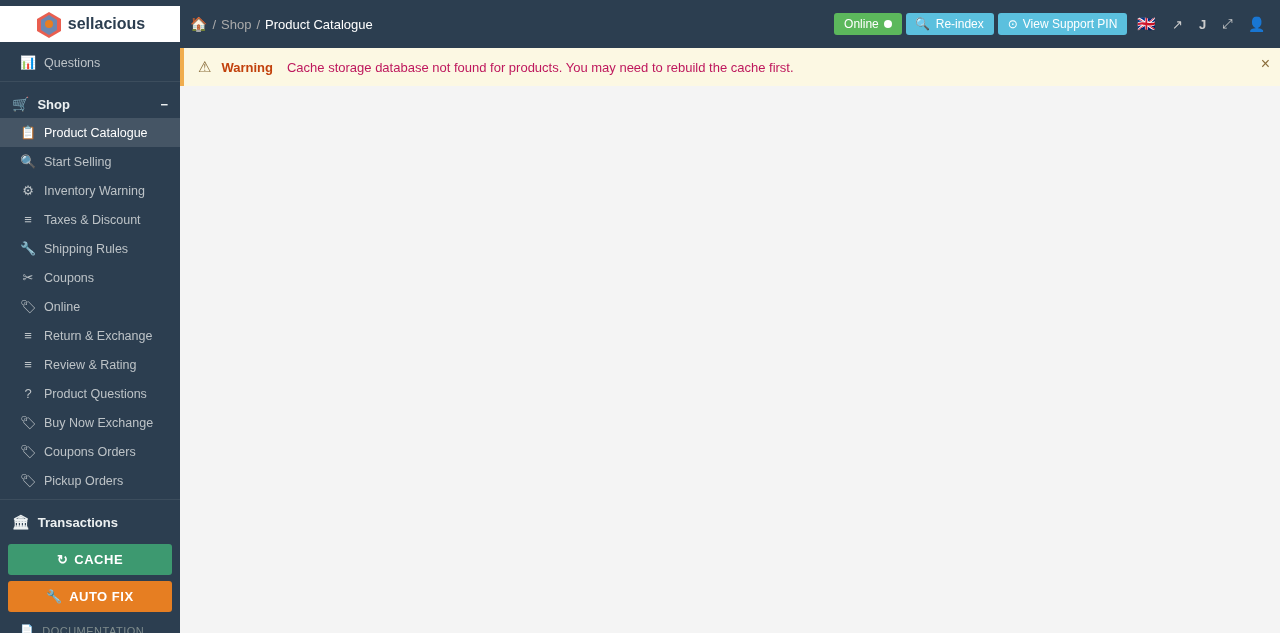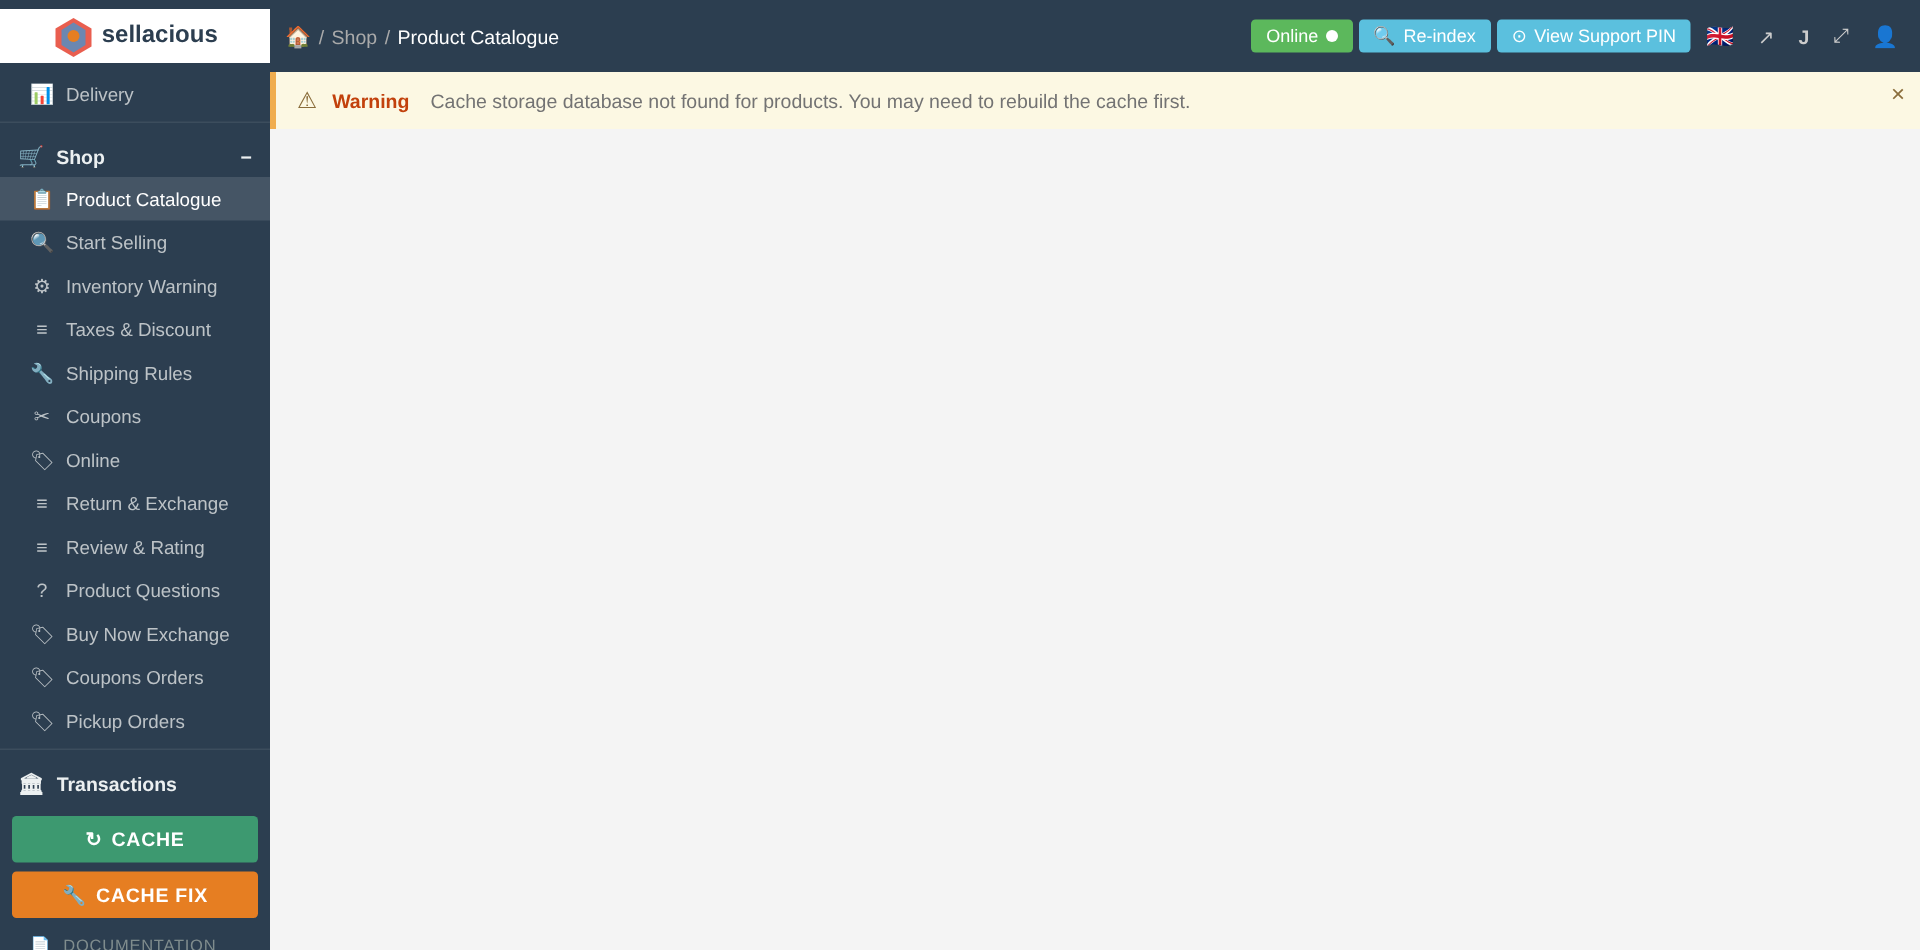--- a/index.html
+++ b/index.html
@@ -216,21 +216,21 @@
     .warning-bar .warn-icon {
       color: #8a6d3b;
       font-size: 15px;
     }
     .warning-bar .warn-label {
       font-weight: bold;
       color: #c2410c;
       margin-right: 4px;
     }
     .warning-bar .warn-text {
-      color: #737373;
+      color: #be185d;
       font-size: 13px;
     }
     .warning-close {
       position: absolute;
       right: 10px;
       top: 8px;
       background: transparent;
       border: none;
       color: #8a6d3b;
       cursor: pointer;
@@ -294,21 +294,21 @@
     </button>
   </div>
 </div>
 
 <div class="main-layout">
 
   <div class="sidebar">
 
     <div class="sidebar-item">
       <span class="item-icon">📊</span>
-      <span>Delivery</span>
+      <span>Questions</span>
     </div>
 
     <hr class="sidebar-divider">
 
     <div class="sidebar-section-header">
       <div style="display:flex;align-items:center;gap:8px;">
         <span class="icon">🛒</span>
         <span>Shop</span>
       </div>
       <span style="cursor:pointer;">−</span>
@@ -376,21 +376,21 @@
       </div>
     </div>
 
     <div class="sidebar-bottom">
       <button class="btn-cache">
         <span>↻</span>
         <span>CACHE</span>
       </button>
       <button class="btn-autofix">
         <span>🔧</span>
-        <span>CACHE FIX</span>
+        <span>AUTO FIX</span>
       </button>
 
       <div class="sidebar-footer-item">
         <span>📄</span>
         <span>DOCUMENTATION</span>
       </div>
       <div class="sidebar-footer-item">
         
         
       </div>

